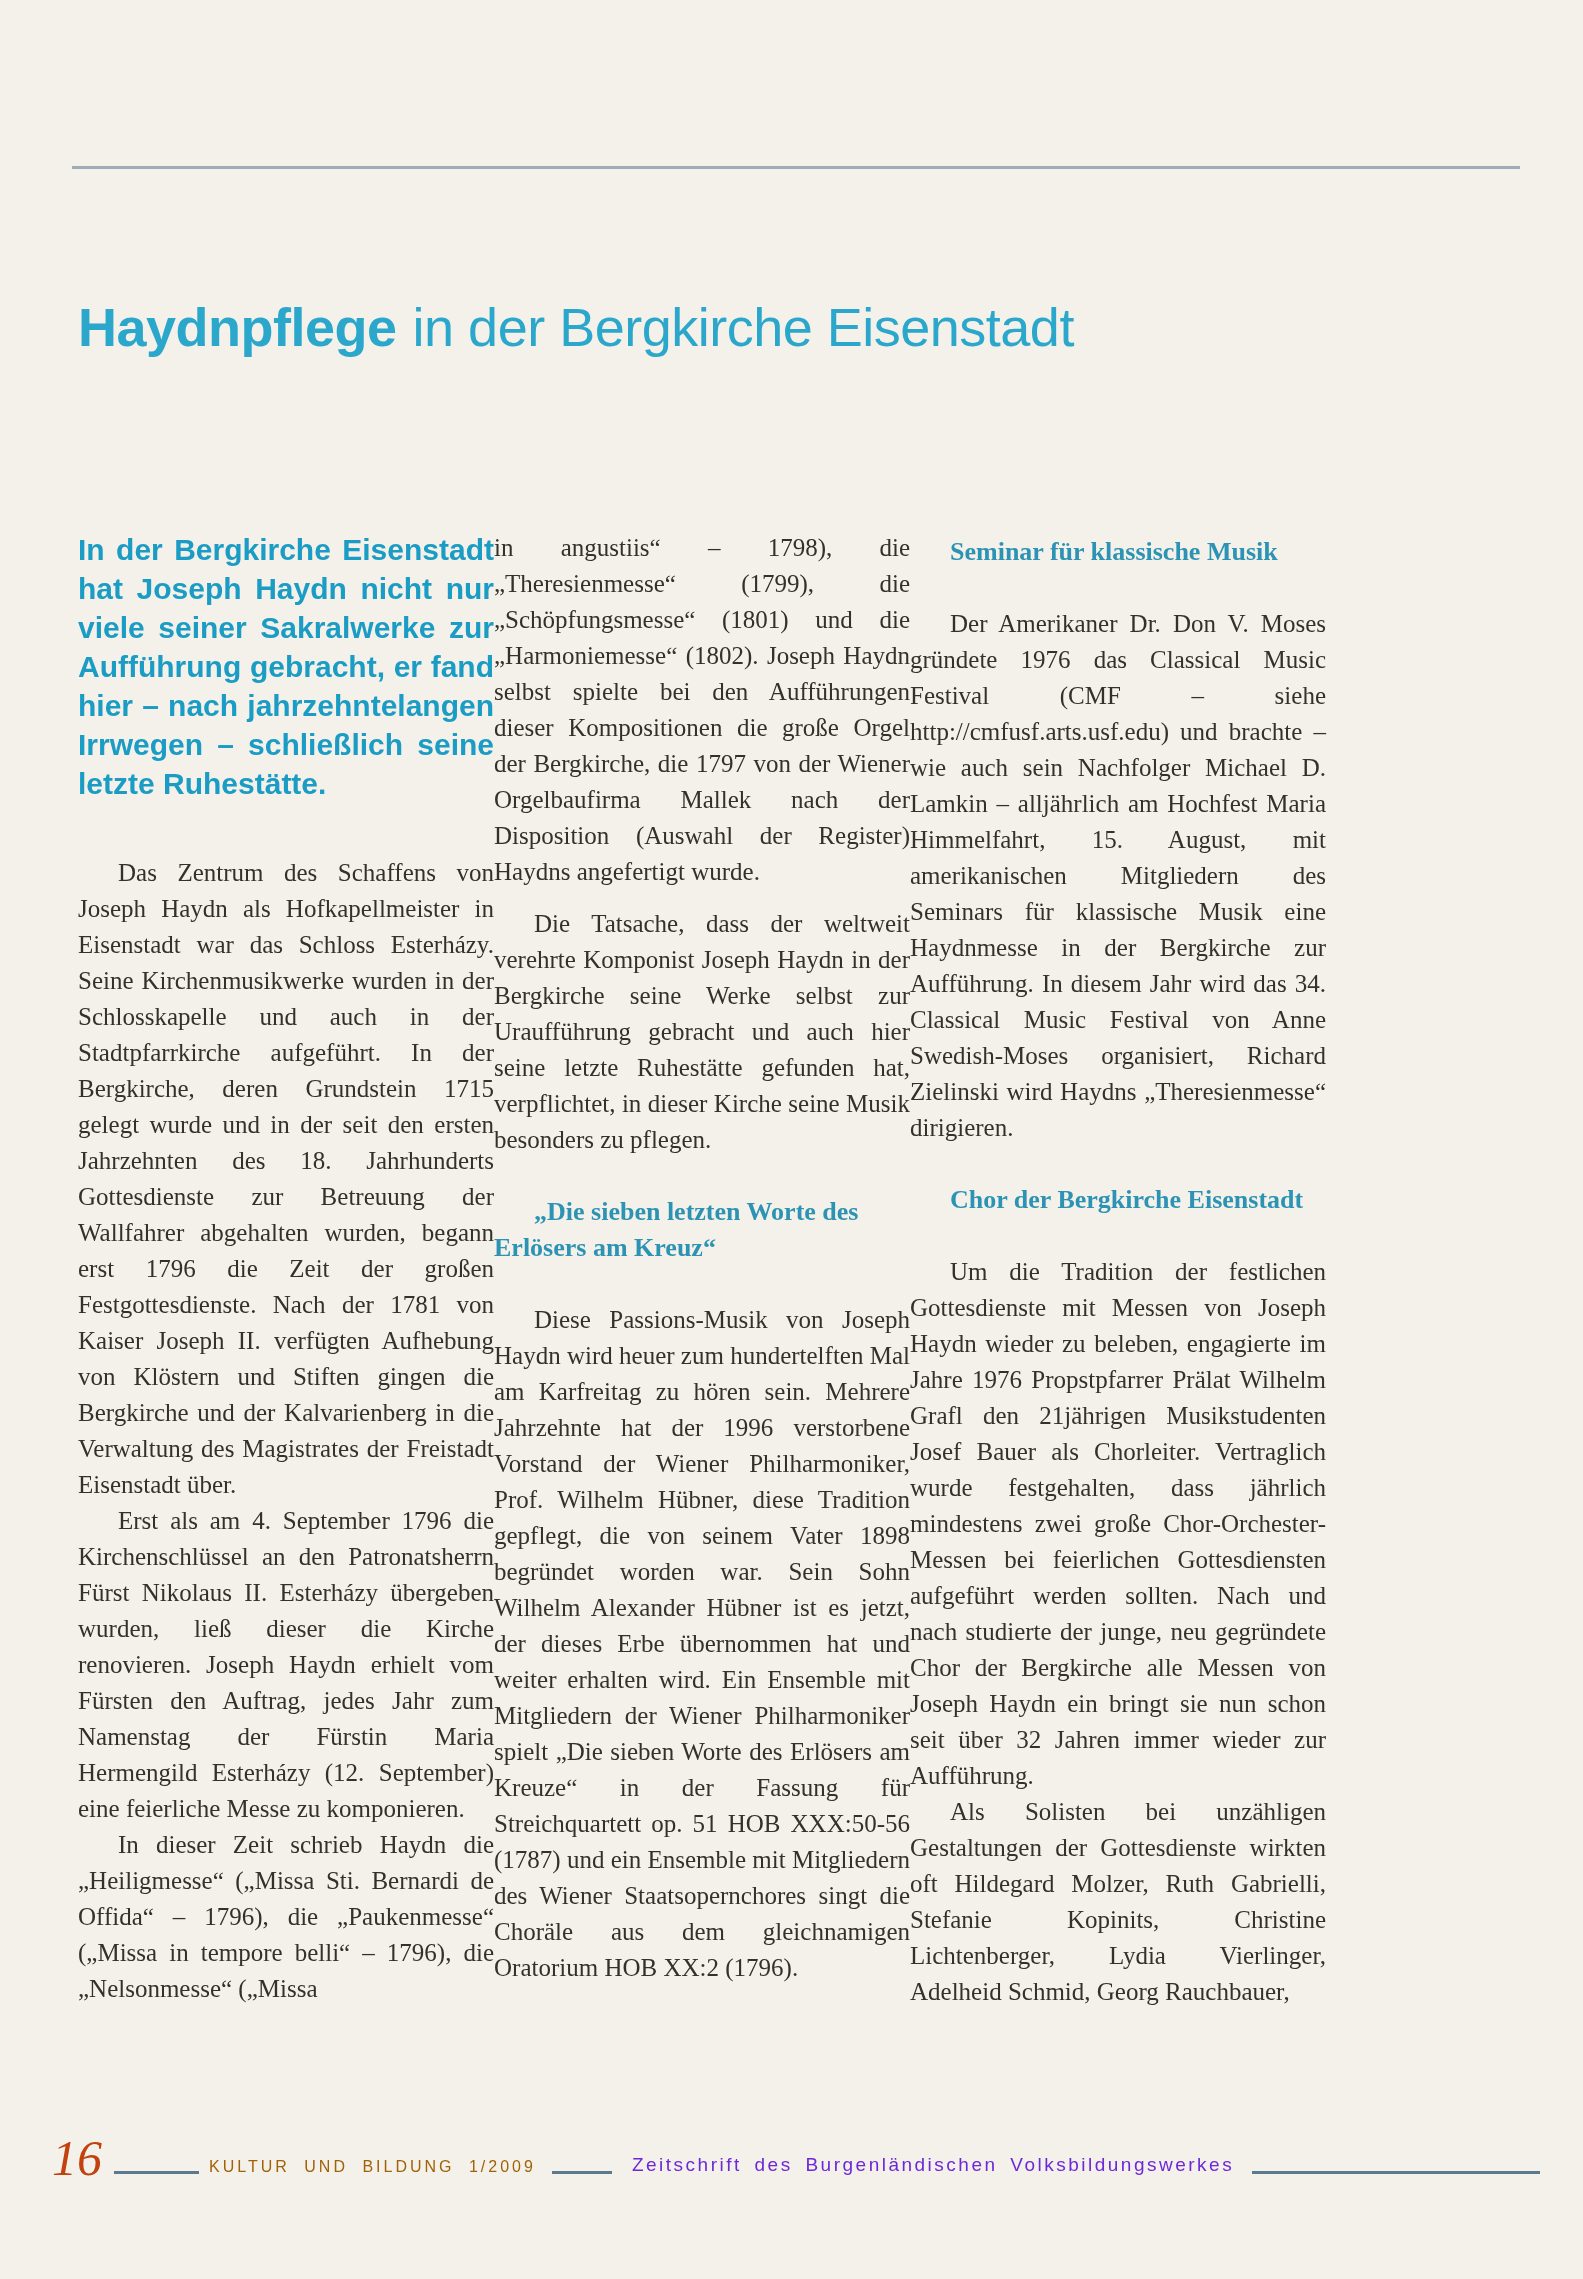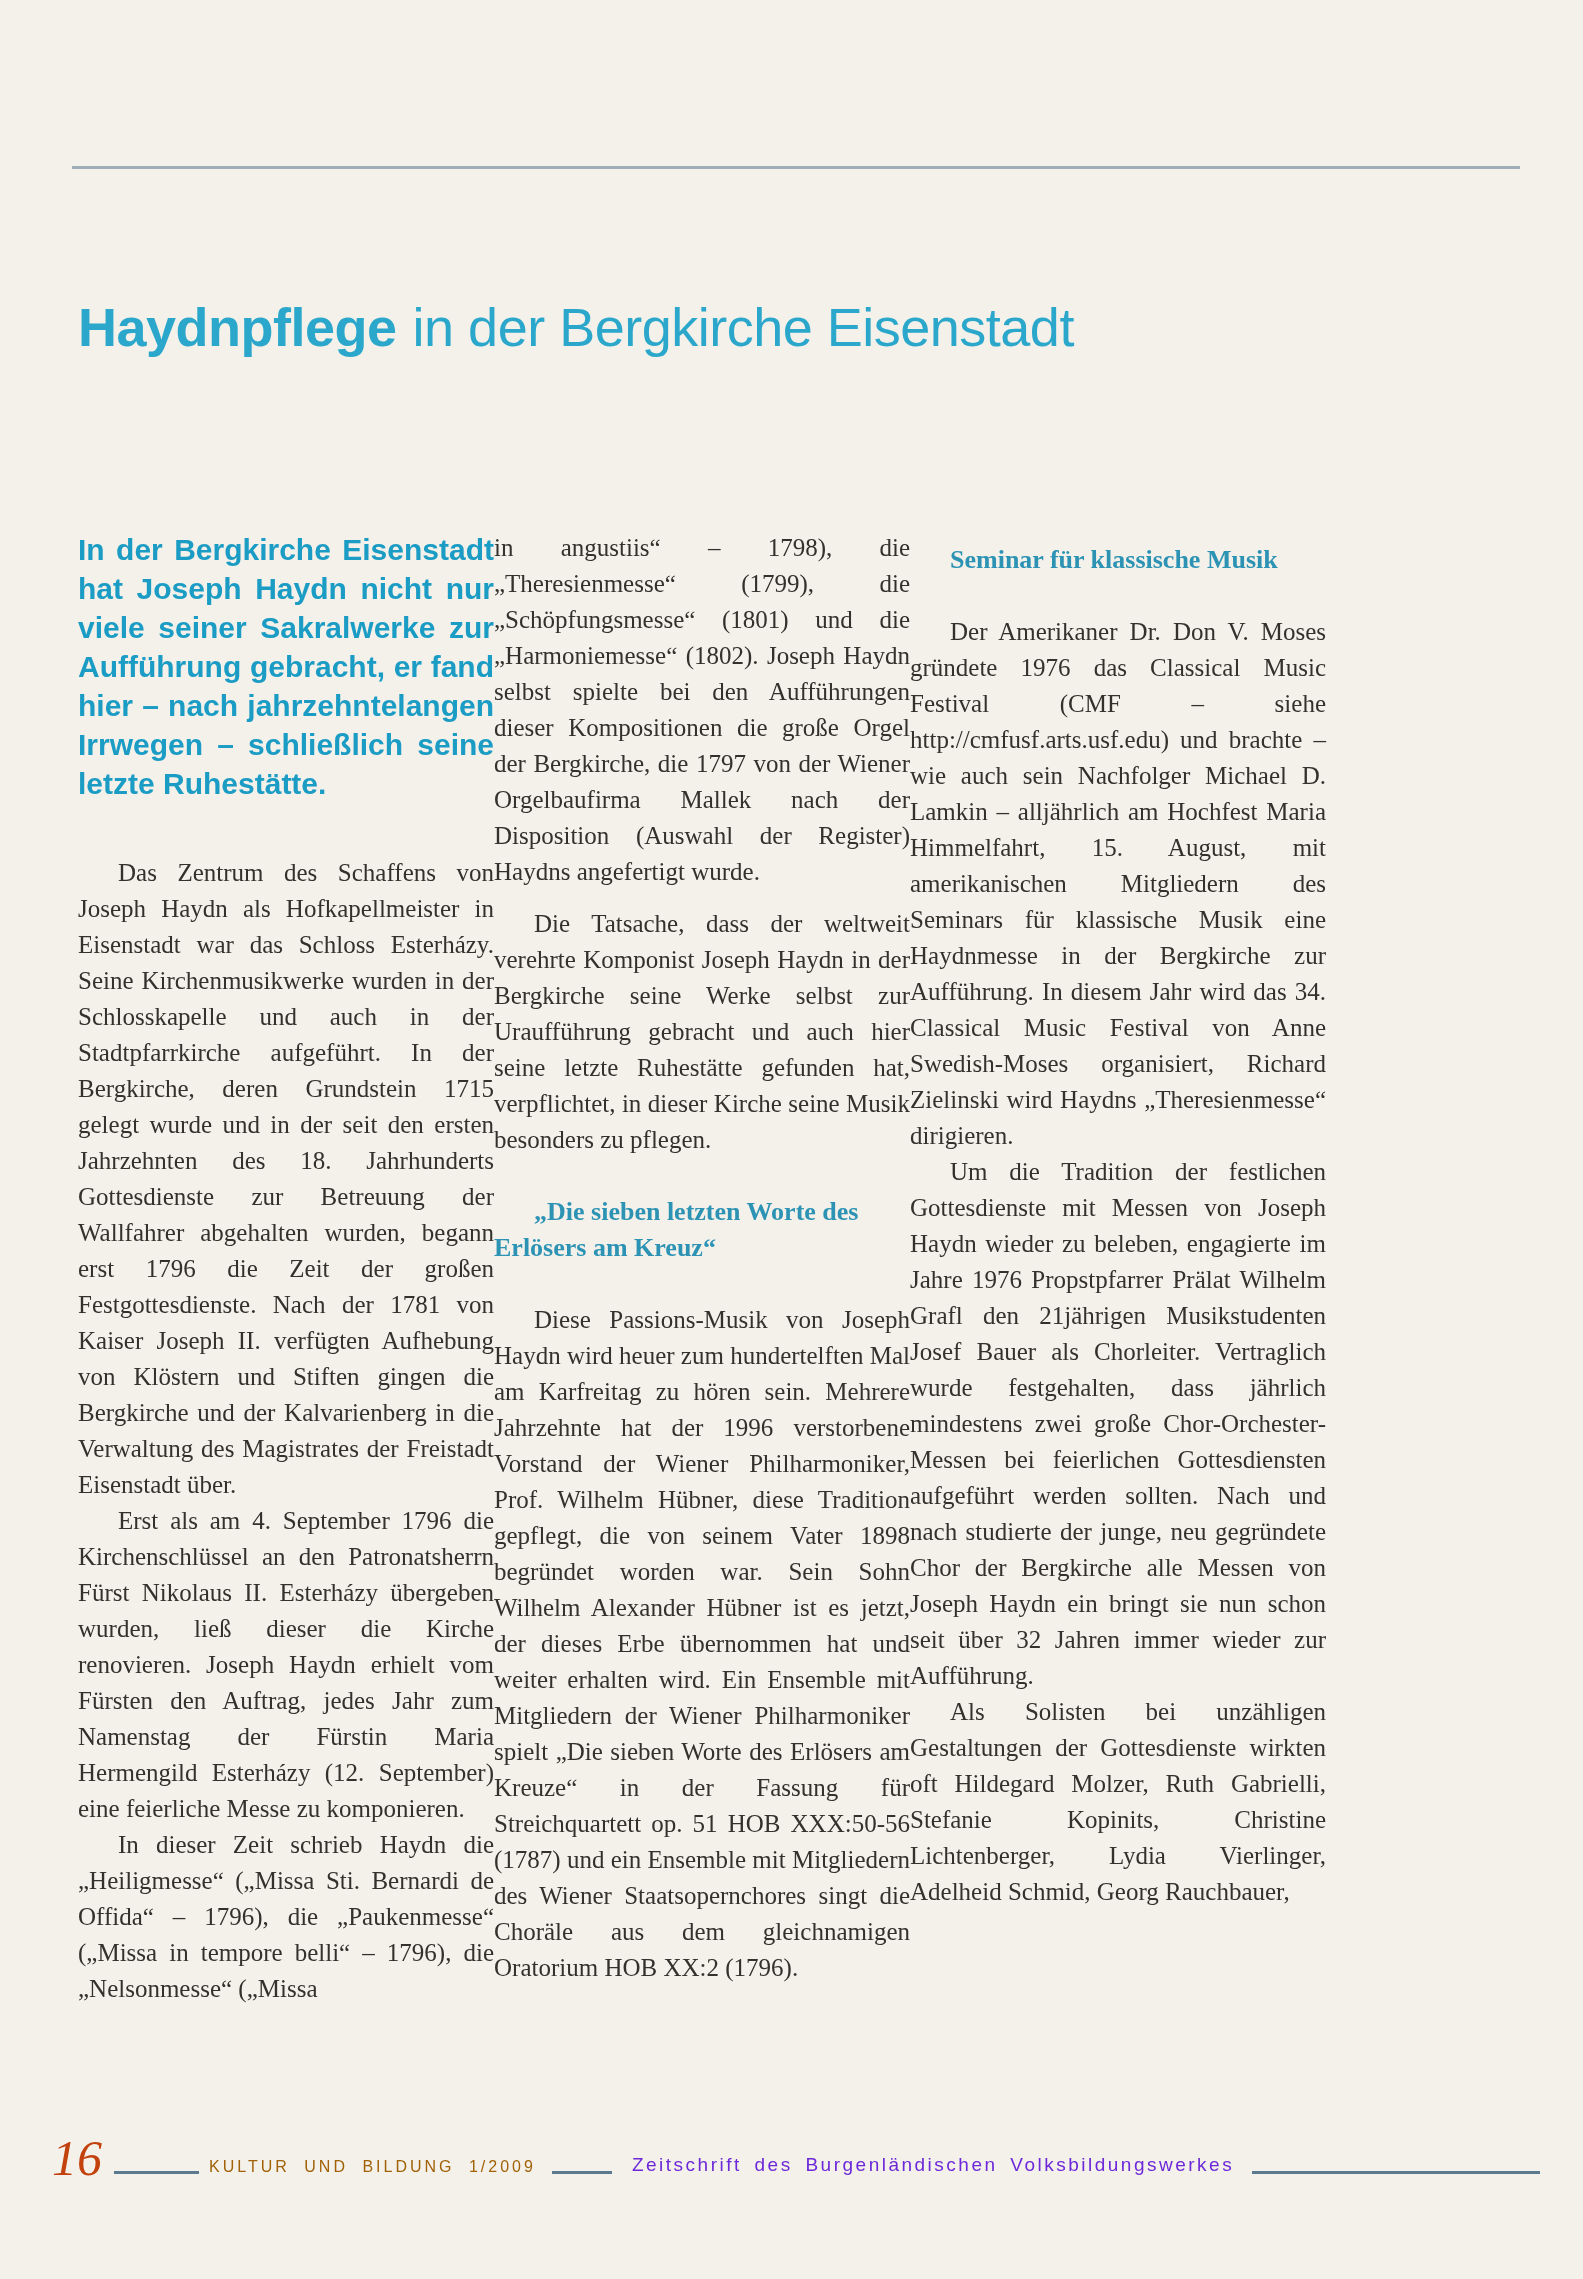--- a/index.html
+++ b/index.html
@@ -47,21 +47,21 @@
     text-align:justify;
     text-indent:0 !important;
     margin:0 0 52px 0 !important;
   }
   .sub {
     font-size:26px; line-height:36px;
     font-weight:700; color:#2d93b4;
     text-align:left; text-indent:40px;
     margin:36px 0;
   }
-  .sub.first { margin-top:12px; }
+  .sub.first { margin-top:4px; }
 
   .footer {
     position:absolute; left:52px; right:43px; top:2136px;
     display:flex; align-items:flex-end;
     font-family:"Liberation Sans", sans-serif;
   }
   .pagenum {
     font-family:"Liberation Serif", serif;
     font-style:italic;
     font-size:50px; line-height:0.9;
@@ -103,20 +103,21 @@
     <div class="col">
       <p class="body noindent">in angustiis“ – 1798), die „Theresienmesse“ (1799), die „Schöpfungsmesse“ (1801) und die „Harmoniemesse“ (1802). Joseph Haydn selbst spielte bei den Aufführungen dieser Kompositionen die große Orgel der Bergkirche, die 1797 von der Wiener Orgelbaufirma Mallek nach der Disposition (Auswahl der Register) Haydns angefertigt wurde.</p>
       <p class="body gap-above">Die Tatsache, dass der weltweit verehrte Komponist Joseph Haydn in der Bergkirche seine Werke selbst zur Uraufführung gebracht und auch hier seine letzte Ruhestätte gefunden hat, verpflichtet, in dieser Kirche seine Musik besonders zu pflegen.</p>
       <h3 class="sub">„Die sieben letzten Worte des Erlösers am Kreuz“</h3>
       <p class="body">Diese Passions-Musik von Joseph Haydn wird heuer zum hundertelften Mal am Karfreitag zu hören sein. Mehrere Jahrzehnte hat der 1996 verstorbene Vorstand der Wiener Philharmoniker, Prof. Wilhelm Hübner, diese Tradition gepflegt, die von seinem Vater 1898 begründet worden war. Sein Sohn Wilhelm Alexander Hübner ist es jetzt, der dieses Erbe übernommen hat und weiter erhalten wird. Ein Ensemble mit Mitgliedern der Wiener Philharmoniker spielt „Die sieben Worte des Erlösers am Kreuze“ in der Fassung für Streichquartett op. 51 HOB XXX:50-56 (1787) und ein Ensemble mit Mitgliedern des Wiener Staatsopernchores singt die Choräle aus dem gleichnamigen Oratorium HOB XX:2 (1796).</p>
     </div>
 
     <div class="col">
       <h3 class="sub first">Seminar für klassische Musik</h3>
       <p class="body">Der Amerikaner Dr. Don V. Moses gründete 1976 das Classical Music Festival (CMF – siehe http://cmfusf.arts.usf.edu) und brachte – wie auch sein Nachfolger Michael D. Lamkin – alljährlich am Hochfest Maria Himmelfahrt, 15. August, mit amerikanischen Mitgliedern des Seminars für klassische Musik eine Haydnmesse in der Bergkirche zur Aufführung. In diesem Jahr wird das 34. Classical Music Festival von Anne Swedish-Moses organisiert, Richard Zielinski wird Haydns „Theresienmesse“ dirigieren.</p>
+      <h3 class="sub">Chor der Bergkirche Eisenstadt</h3>
       <p class="body">Um die Tradition der festlichen Gottesdienste mit Messen von Joseph Haydn wieder zu beleben, engagierte im Jahre 1976 Propstpfarrer Prälat Wilhelm Grafl den 21jährigen Musikstudenten Josef Bauer als Chorleiter. Vertraglich wurde festgehalten, dass jährlich mindestens zwei große Chor-Orchester-Messen bei feierlichen Gottesdiensten aufgeführt werden sollten. Nach und nach studierte der junge, neu gegründete Chor der Bergkirche alle Messen von Joseph Haydn ein bringt sie nun schon seit über 32 Jahren immer wieder zur Aufführung.</p>
       <p class="body">Als Solisten bei unzähligen Gestaltungen der Gottesdienste wirkten oft Hildegard Molzer, Ruth Gabrielli, Stefanie Kopinits, Christine Lichtenberger, Lydia Vierlinger, Adelheid Schmid, Georg Rauchbauer,</p>
     </div>
 
   </div>
 
   <div class="footer">
     <span class="pagenum">16</span>
     <span class="frule r1"></span>
     <span class="journal">KULTUR UND BILDUNG 1/2009</span>

